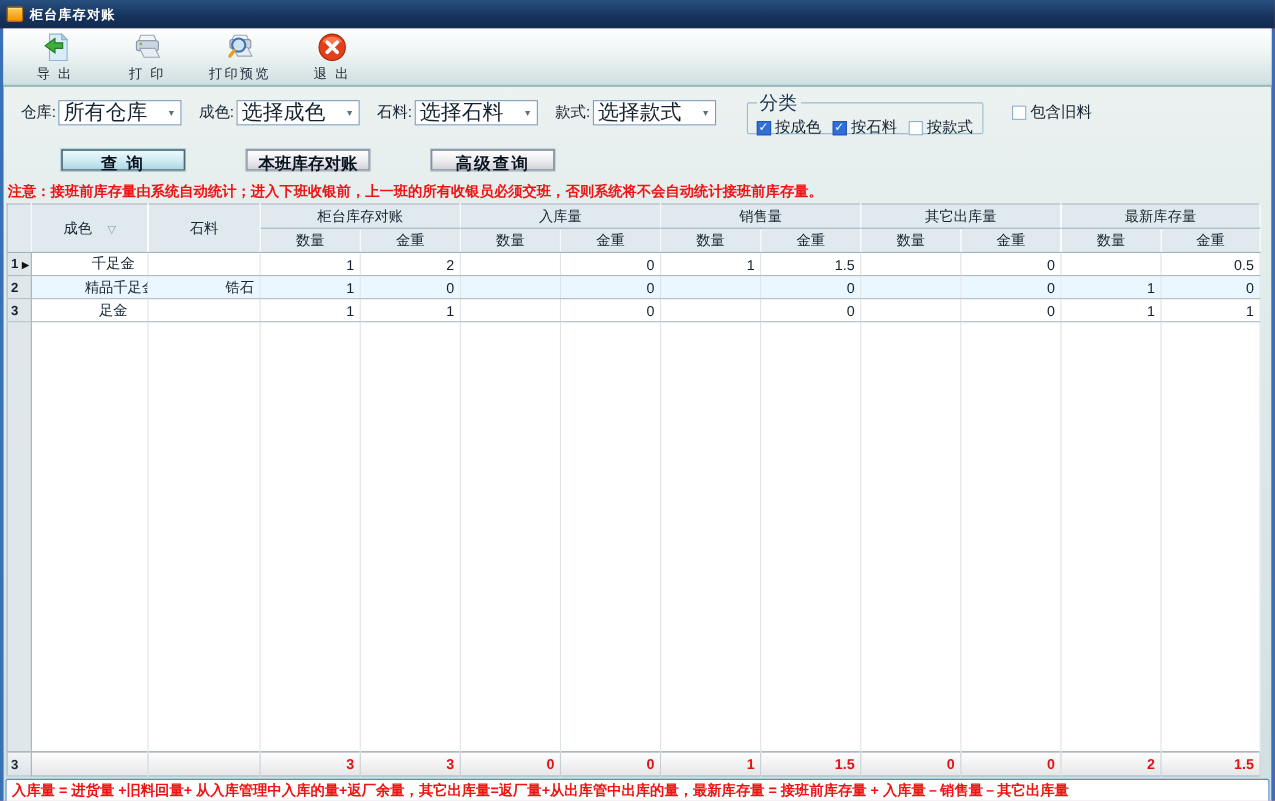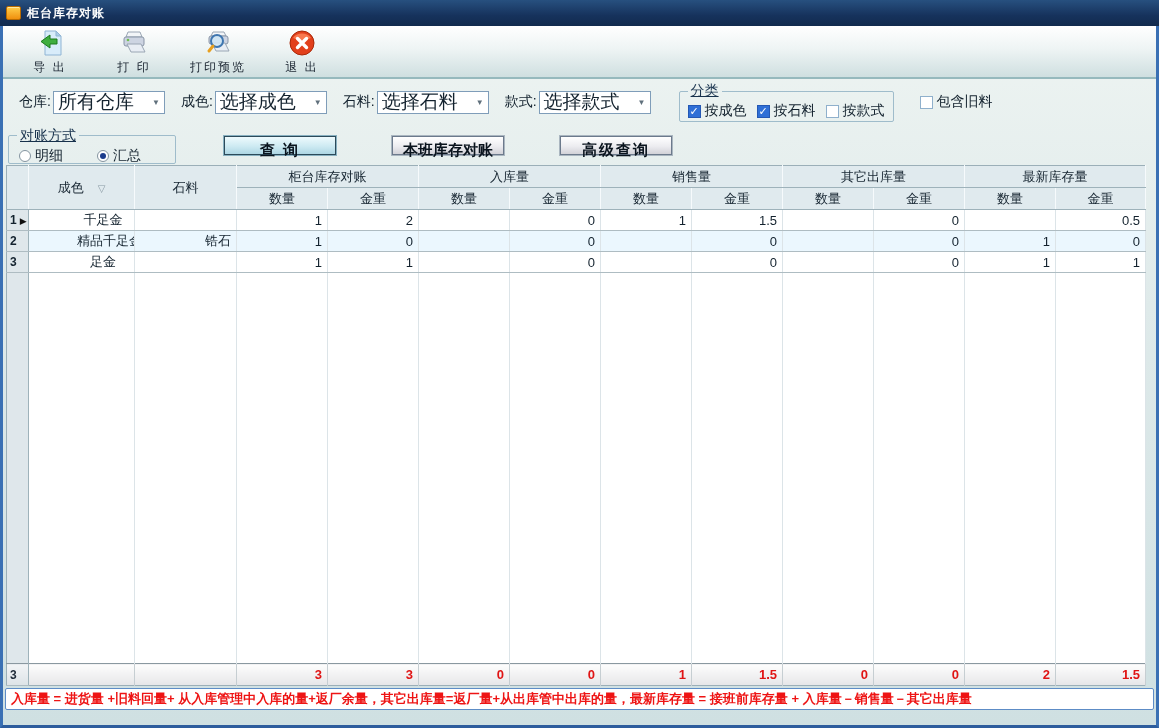--- a/index.html
+++ b/index.html
@@ -23,21 +23,21 @@
   .tbtn .tlabel { font-size:12px; color:#1a2430; letter-spacing:2px; }
 
   
   .filter-row { height:46px; flex:0 0 46px; display:flex; align-items:center; padding-left:16px; }
   .flabel { font-size:14px; margin-right:2px; white-space:nowrap; }
   .dd { width:112px; height:23px; background:#fff; border:1px solid #7f9db9; display:flex; align-items:center; margin-right:16px; }
   .dd .val { flex:1; padding-left:4px; font-size:19px; white-space:nowrap; overflow:hidden; }
   .dd .arr { width:16px; text-align:center; font-size:8px; color:#60707c; }
 
   fieldset { border:1px solid #9fbccb; border-radius:2px; padding:2px 8px 5px 8px; }
-  legend { font-size:14px; color:#17314c; padding:0 3px;text-decoration:underline; }
+  legend { font-size:17px; color:#17314c; padding:0 3px; }
   .cat-fs { margin-left:12px; height:40px; display:flex; flex-direction:column; justify-content:flex-start; }
   .cat-fs .cbrow { display:flex; align-items:center; gap:10px; }
   .cbwrap { display:flex; align-items:center; gap:4px; font-size:14px; white-space:nowrap; }
   .cb { width:13px; height:13px; border:1px solid #8fb0cc; background:#fff; display:inline-flex; align-items:center; justify-content:center; }
   .cb.on { background:#2f6fd6; border-color:#2458b4; }
   .cb.on::after { content:"✓"; color:#fff; font-size:11px; font-weight:bold; line-height:1; }
   .inc-old { margin-left:26px;text-align:right; }
 
   
   .mode-row { height:40px; flex:0 0 40px; display:flex; align-items:center; padding-left:5px; }
@@ -176,38 +176,26 @@
         </div>
       </fieldset>
 
       <label class="cbwrap inc-old">
         <span class="cb"></span>
         <span>包含旧料</span>
       </label>
     </div>
 
     <div class="mode-row">
-      <fieldset class="mode-fs">
-        <legend>对账方式</legend>
-        <div class="radios">
-          <label class="rwrap">
-            <span class="radio"></span>
-            <span>明细</span>
-          </label>
-          <label class="rwrap">
-            <span class="radio on"></span>
-            <span>汇总</span>
-          </label>
-        </div>
-      </fieldset>
       <div class="btn query">查  询</div>
       <div class="btn shift">本班库存对账</div>
       <div class="btn adv">高级查询</div>
     </div>
 
+    <div class="notice">注意：接班前库存量由系统自动统计；进入下班收银前，上一班的所有收银员必须交班，否则系统将不会自动统计接班前库存量。</div>
 
     <div class="gridwrap">
       <table class="grid" id="grid">
           <colgroup>
             <col style="width: 22px;">
             <col style="width: 106px;">
             <col style="width: 102px;">
             <col style="width: 91px;">
             <col style="width: 91px;">
             <col style="width: 91px;">

